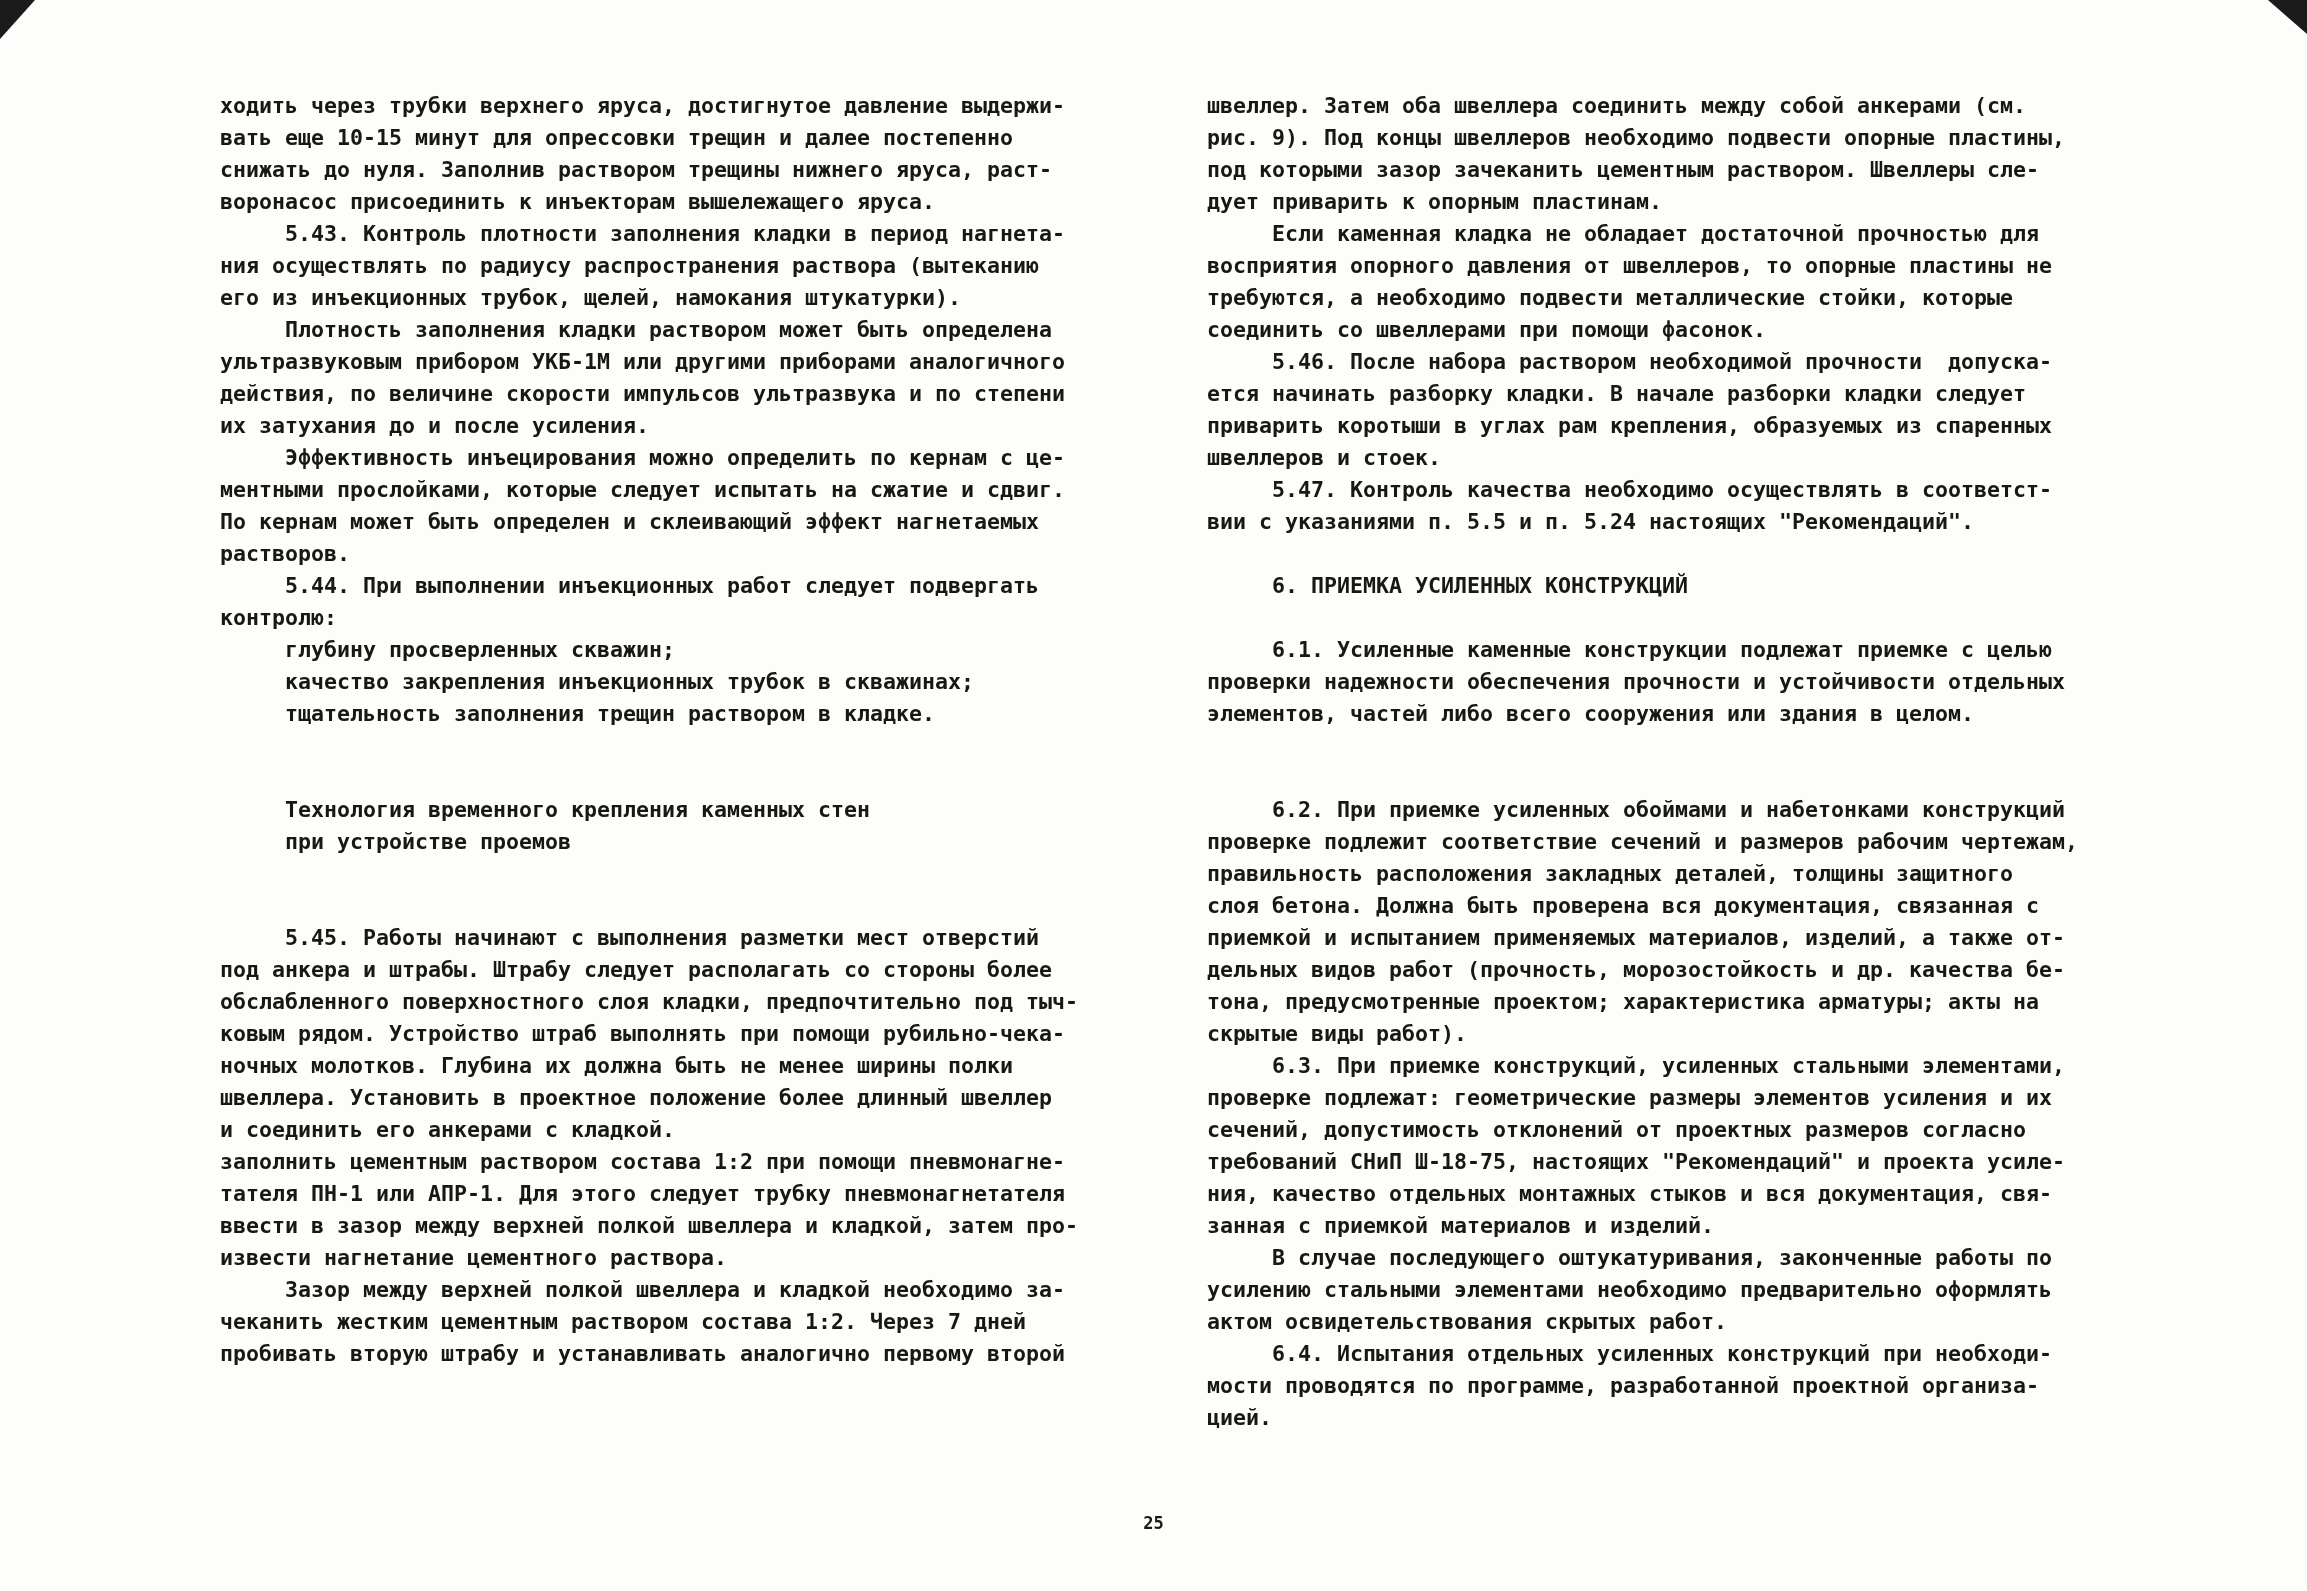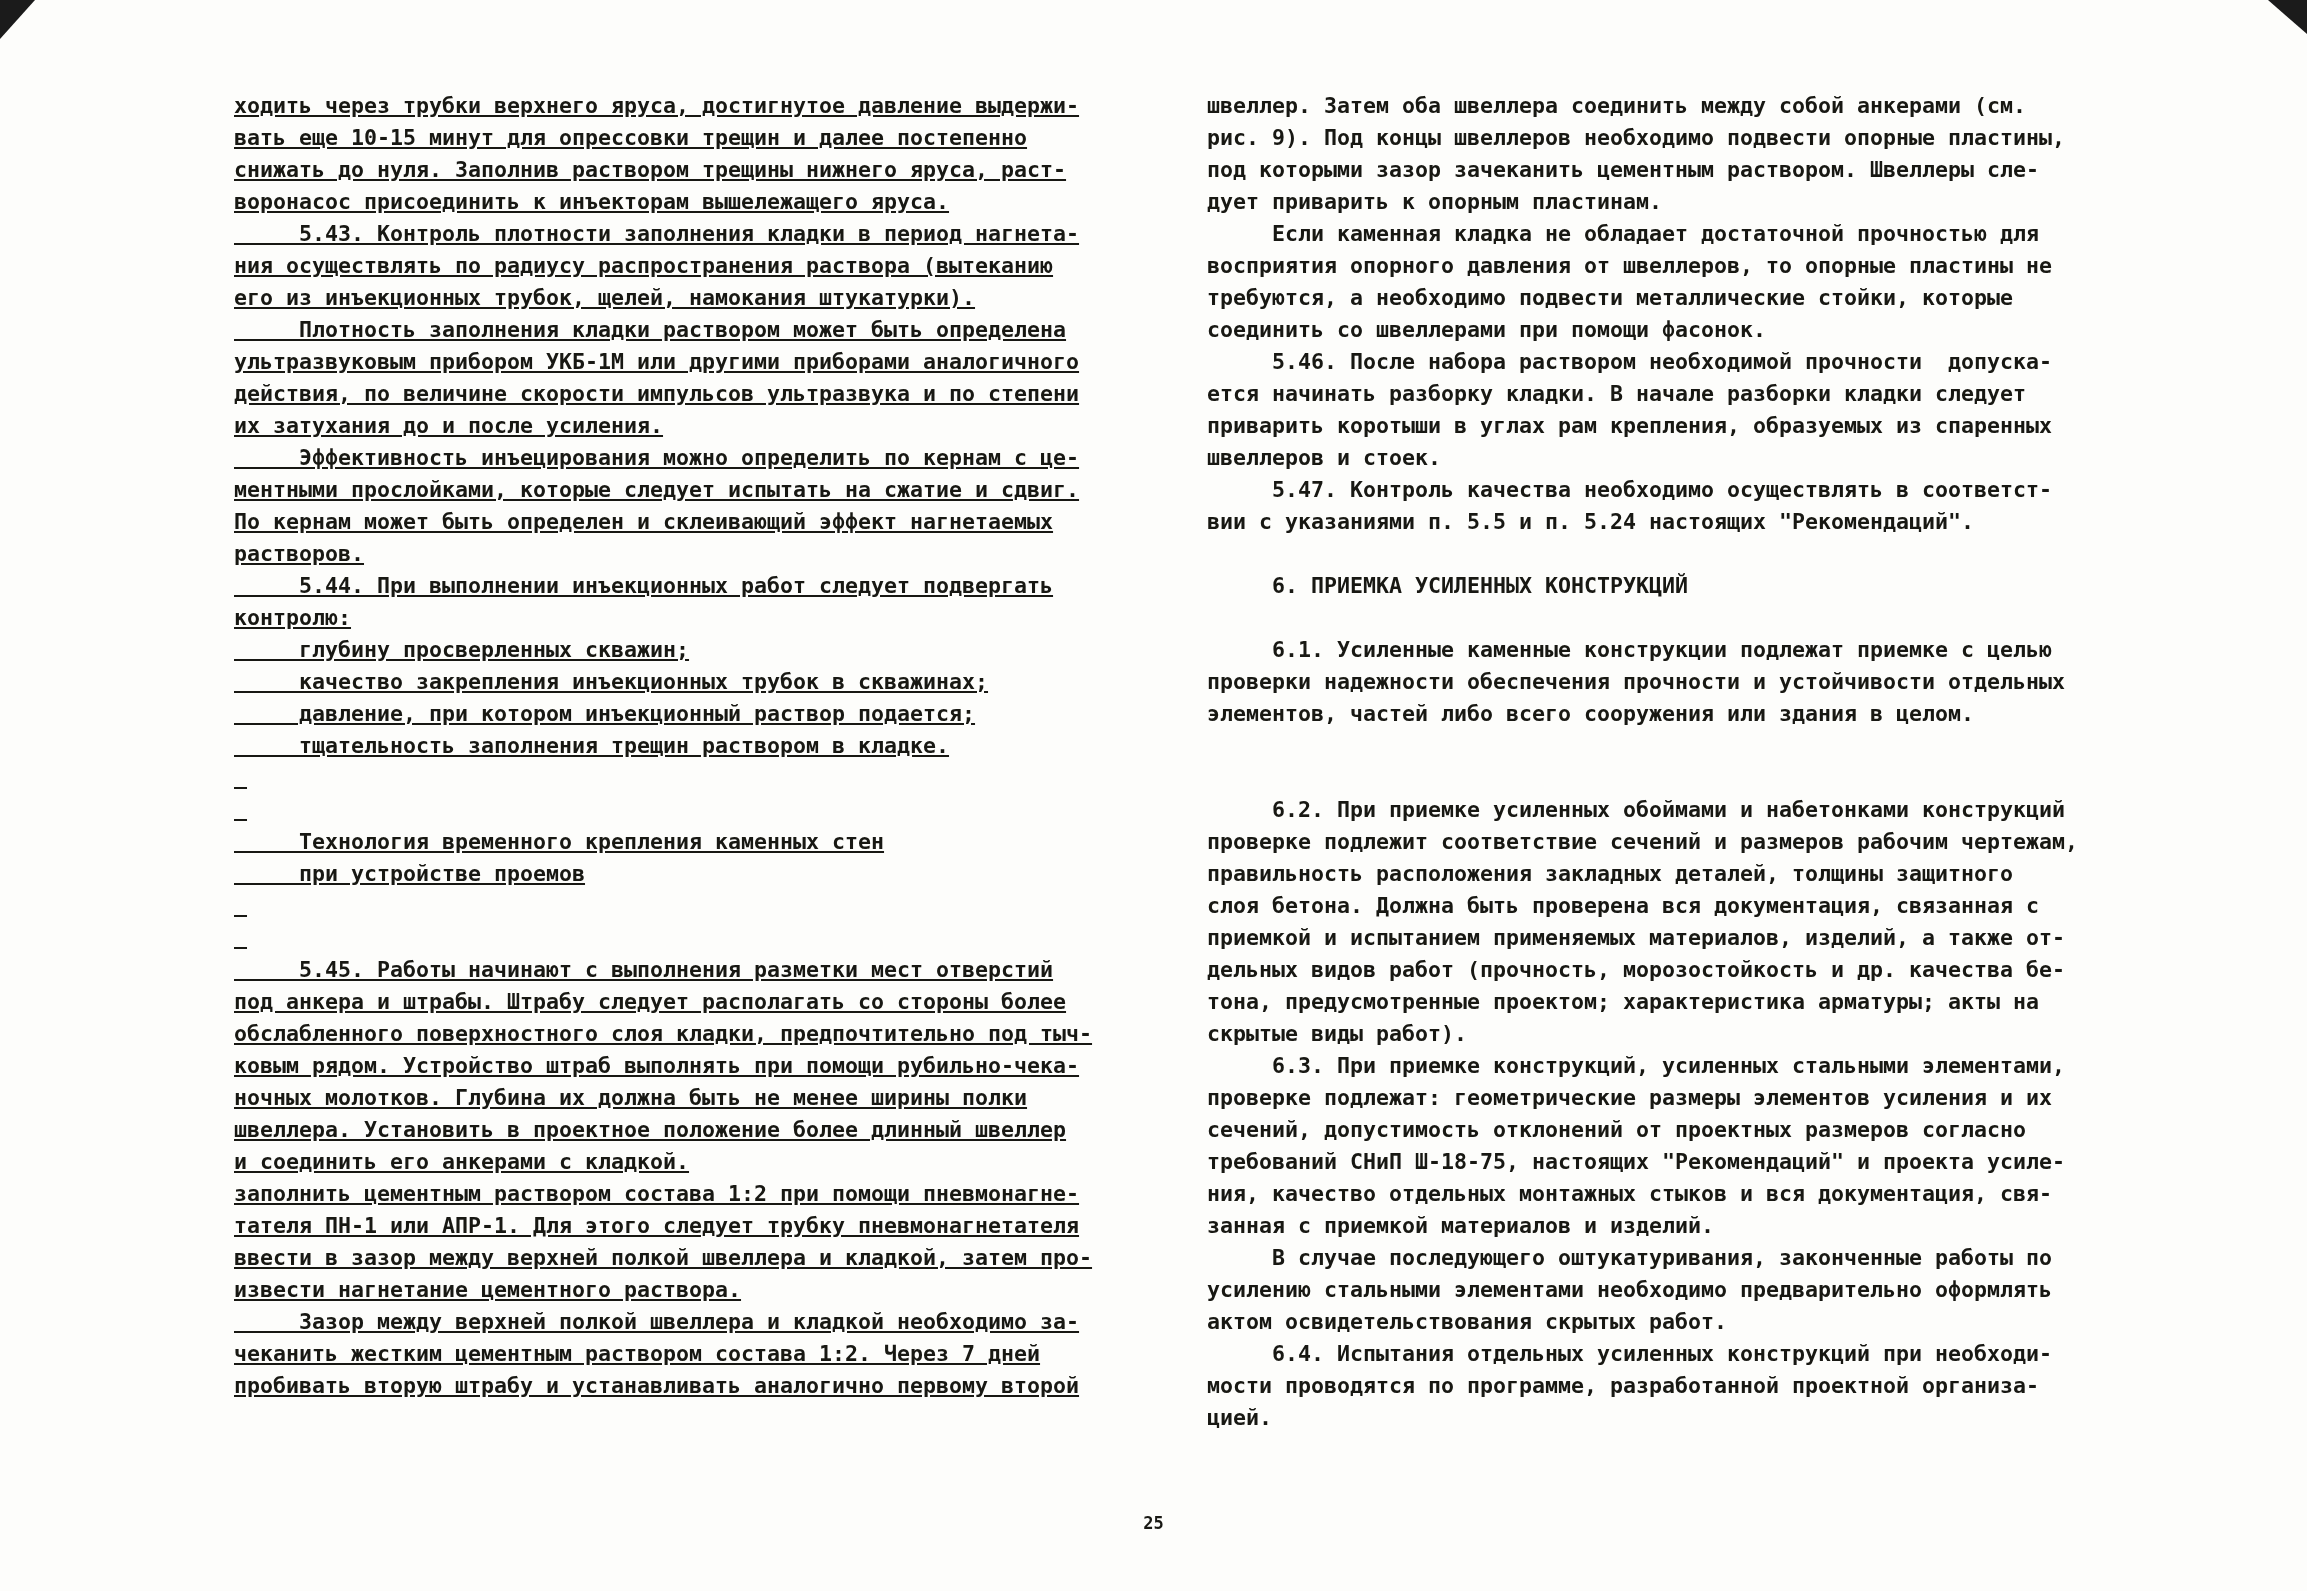--- a/index.html
+++ b/index.html
@@ -25,23 +25,22 @@
     color: var(--ink, #181813);
     font-size: 21.6px;
     font-weight: bold;
   }
   .column .line {
     white-space: pre;
     height: 32px;
     line-height: 32px;
   }
   .column-left {
-    left: 234px;
+    left: 220px;
     width: 896px;
-    text-decoration: underline;
   }
   .column-right {
     left: 1207px;
     width: 906px;
   }
   .page-number {
     position: absolute;
     top: 1513px;
     left: 0;
     width: 100%;
@@ -85,21 +84,20 @@
       <div class="line">действия, по величине скорости импульсов ультразвука и по степени</div>
       <div class="line">их затухания до и после усиления.</div>
       <div class="line">     Эффективность инъецирования можно определить по кернам с це-</div>
       <div class="line">ментными прослойками, которые следует испытать на сжатие и сдвиг.</div>
       <div class="line">По кернам может быть определен и склеивающий эффект нагнетаемых</div>
       <div class="line">растворов.</div>
       <div class="line">     5.44. При выполнении инъекционных работ следует подвергать</div>
       <div class="line">контролю:</div>
       <div class="line">     глубину просверленных скважин;</div>
       <div class="line">     качество закрепления инъекционных трубок в скважинах;</div>
-      <div class="line">     давление, при котором инъекционный раствор подается;</div>
       <div class="line">     тщательность заполнения трещин раствором в кладке.</div>
       <div class="line">&nbsp;</div>
       <div class="line">&nbsp;</div>
       <div class="line">     Технология временного крепления каменных стен</div>
       <div class="line">     при устройстве проемов</div>
       <div class="line">&nbsp;</div>
       <div class="line">&nbsp;</div>
       <div class="line">     5.45. Работы начинают с выполнения разметки мест отверстий</div>
       <div class="line">под анкера и штрабы. Штрабу следует располагать со стороны более</div>
       <div class="line">обслабленного поверхностного слоя кладки, предпочтительно под тыч-</div>

